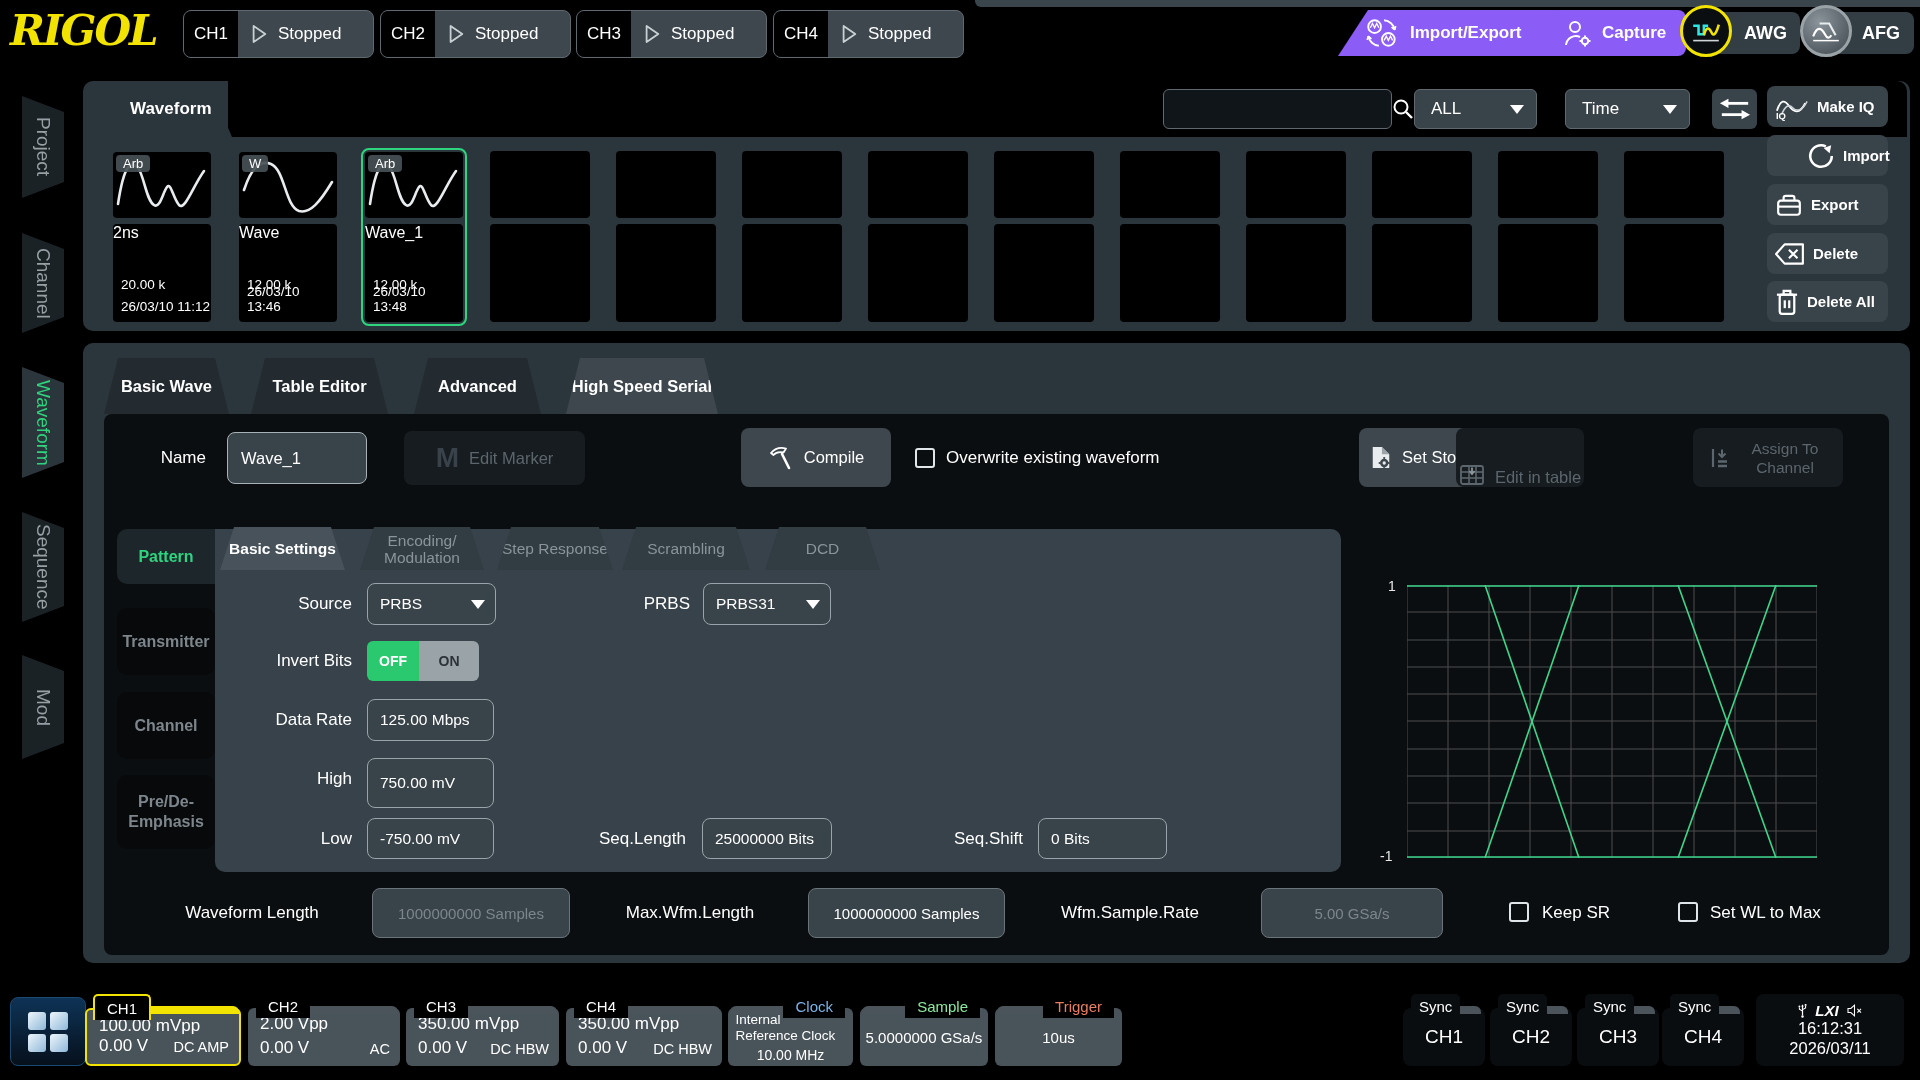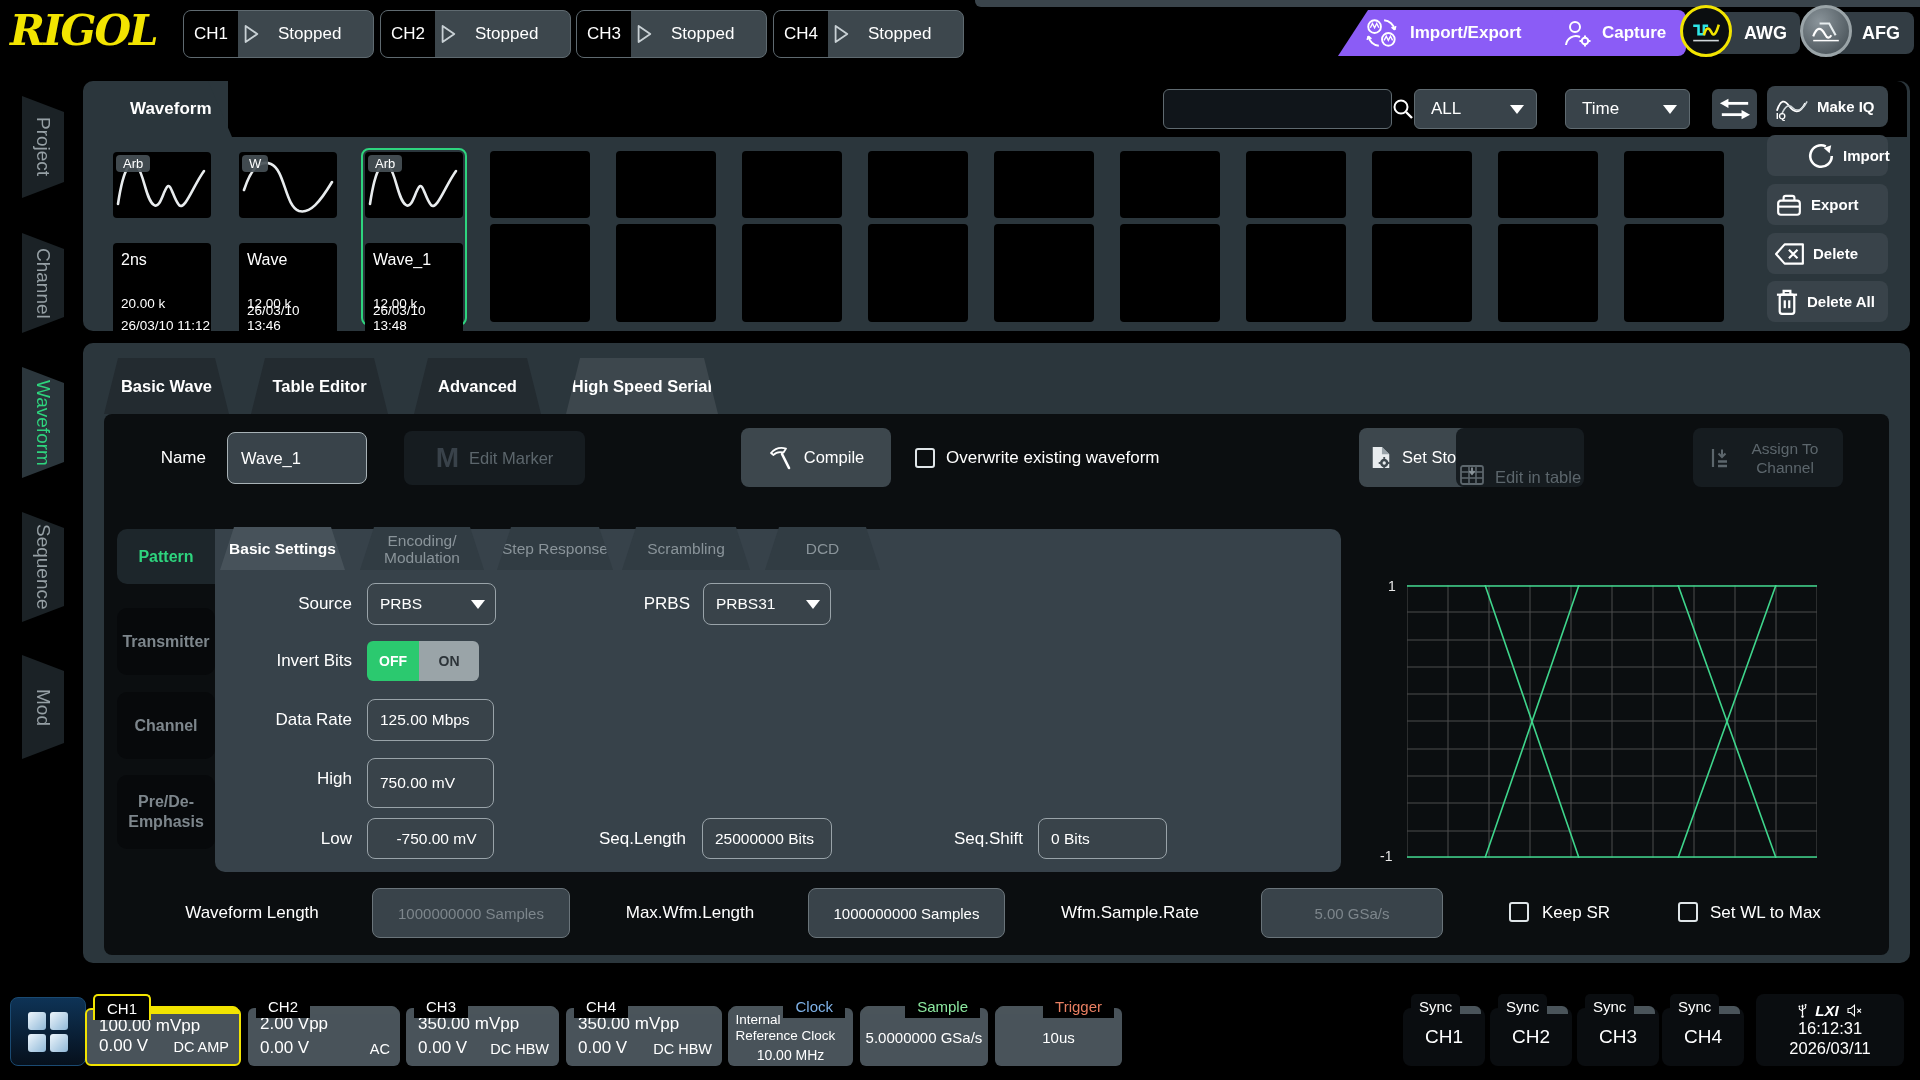--- a/index.html
+++ b/index.html
@@ -7,21 +7,21 @@
           font-family:"Liberation Sans",sans-serif;color:#fff;}
   .abs{position:absolute;}
   
   .logo{left:10px;top:6px;font-family:"DejaVu Serif",serif;font-style:italic;font-weight:900;
         font-size:42px;color:#f2e400;letter-spacing:-2px;}
   .topstrip{left:975px;top:0;width:945px;height:7px;background:#3a444b;border-radius:0 0 0 6px;}
   .tb-ch{top:10px;width:189px;height:46px;border:1px solid #5f6a70;border-radius:8px;
          overflow:hidden;display:flex;background:#3d474d;}
   .tb-ch-name{width:54px;background:#000;display:flex;align-items:center;justify-content:center;
               font-size:17px;}
-  .tb-ch-state{flex:1;display:flex;align-items:center;gap:18px;padding-left:4px;font-size:17px;}
+  .tb-ch-state{flex:1;display:flex;align-items:center;gap:10px;padding-left:12px;font-size:17px;}
   .tb-btn{top:10px;height:46px;background:#8b5cf6;display:flex;align-items:center;gap:10px;
           font-size:17px;font-weight:bold;border-radius:8px;}
   .skew{clip-path:polygon(30px 0,100% 0,100% 100%,0 100%);border-radius:0 8px 8px 0;}
   .pill{top:12px;height:42px;background:#333d44;border-radius:8px;}
   .gen-circle{top:5px;width:52px;height:52px;border-radius:50%;display:flex;align-items:center;
               justify-content:center;background:#0b0e10;box-sizing:border-box;}
   .gen-label{top:10px;height:46px;display:flex;align-items:center;font-size:18px;font-weight:bold;}
   
   .vtab{left:22px;width:42px;clip-path:polygon(0 0,100% 16px,100% calc(100% - 16px),0 100%);
         display:flex;align-items:center;justify-content:center;writing-mode:vertical-rl;
@@ -50,21 +50,21 @@
   .act-btn{left:1767px;width:121px;height:41px;background:#39434a;border-radius:8px;display:flex;
            align-items:center;gap:8px;padding-left:8px;box-sizing:border-box;font-size:15px;
            font-weight:bold;}
   .card{top:148px;width:106px;height:178px;border:2px solid transparent;border-radius:8px;
         box-sizing:border-box;}
   .card.sel{border-color:#2ed47e;}
   .thumb{position:absolute;left:2px;top:2px;width:98px;height:66px;background:#000;border-radius:4px;}
   .badge{position:absolute;left:3px;top:3px;background:rgba(70,80,86,.92);border-radius:4px;
          padding:1px 7px;font-size:13px;}
   .cinfo{position:absolute;left:2px;top:74px;width:98px;height:98px;background:#000;border-radius:4px;
-         box-sizing:border-box;padding:8px;margin-top:19px;}
+         box-sizing:border-box;}
   .cname{font-size:16px;}
   .cmeta{position:absolute;left:8px;font-size:13.5px;}
   .slot{background:#000;border-radius:4px;}
   
   .mesa{clip-path:polygon(0 100%,14px 0,calc(100% - 14px) 0,100% 100%);}
   .etab{top:358px;height:56px;background:#232b30;display:flex;align-items:center;
         justify-content:center;font-size:16.5px;font-weight:bold;}
   .etab.sel{background:#3d474d;}
   
   .lbl{display:flex;align-items:center;font-size:17px;}
@@ -505,21 +505,21 @@
   </div>
   <div class="f-lbl" style="left:230px;top:699px;width:122px;height:42px;">Data Rate</div>
   <div class="f-in" style="left:367px;top:699px;width:127px;height:42px;">
       <span>125.00 Mbps</span>
     </div>
   <div class="f-lbl" style="left:230px;top:758px;width:122px;height:41px;">High</div>
   <div class="f-in" style="left:367px;top:758px;width:127px;height:50px;">
       <span>750.00 mV</span>
     </div>
   <div class="f-lbl" style="left:230px;top:818px;width:122px;height:41px;">Low</div>
-  <div class="f-in" style="left:367px;top:818px;width:127px;height:41px;justify-content:center;">
+  <div class="f-in" style="left:367px;top:818px;width:127px;height:41px;">
       <span>-750.00 mV</span>
     </div>
   <div class="f-lbl" style="left:566px;top:818px;width:120px;height:41px;">Seq.Length</div>
   <div class="f-in" style="left:702px;top:818px;width:130px;height:41px;">
       <span>25000000 Bits</span>
     </div>
   <div class="f-lbl" style="left:903px;top:818px;width:120px;height:41px;">Seq.Shift</div>
   <div class="f-in" style="left:1038px;top:818px;width:129px;height:41px;">
       <span>0 Bits</span>
     </div>

